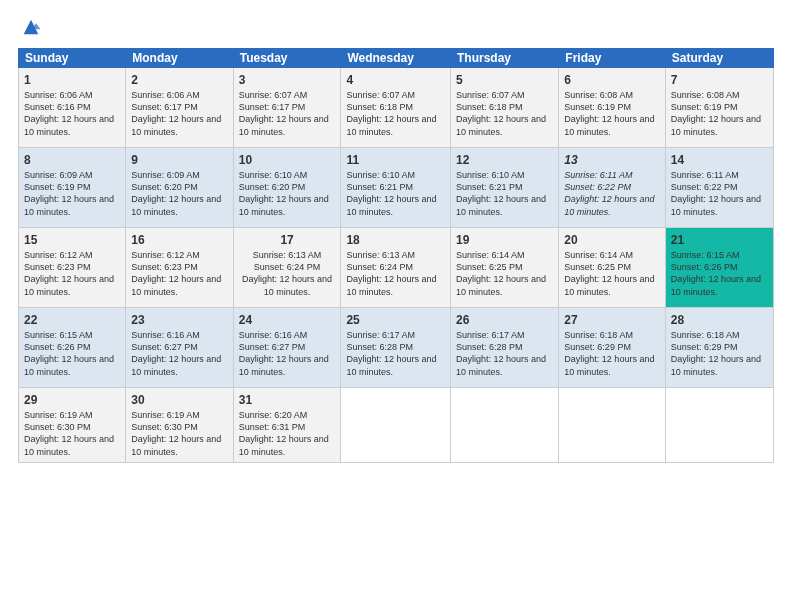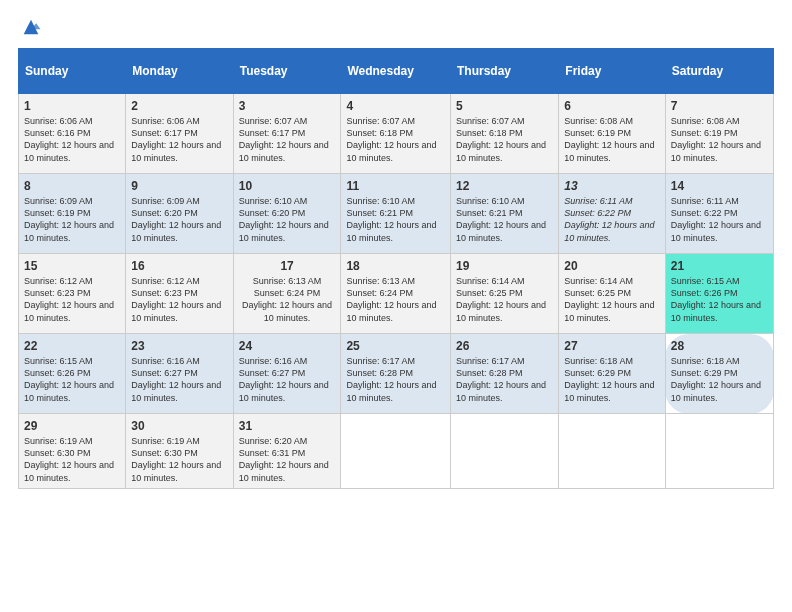--- a/index.html
+++ b/index.html
@@ -56,21 +56,21 @@
     }
     .calendar {
       width: 100%;
       border-collapse: collapse;
       font-size: 9.5px;
     }
     .calendar th {
       background-color: #2a6dc0;
       color: #fff;
       text-align: left;
-      padding: 15px 6px;
+      padding: 2px 6px;
       font-size: 12px;
       font-weight: bold;
       border: 1px solid #2a6dc0;
     }
     .calendar td {
       vertical-align: top;
       padding: 4px 5px;
       border: 1px solid #ccc;
       width: 113px;
       height: 80px;
@@ -150,30 +150,30 @@
           <td style="background: rgb(220, 230, 240); font-style: italic;"><span class="day-num">13</span><span>Sunrise: 6:11 AM</span><br><span>Sunset: 6:22 PM</span><br><span>Daylight: 12 hours and 10 minutes.</span></td>
           <td style="background: rgb(220, 230, 240);"><span class="day-num">14</span><span>Sunrise: 6:11 AM</span><br><span>Sunset: 6:22 PM</span><br><span>Daylight: 12 hours and 10 minutes.</span></td>
         </tr>
         <tr>
           <td style="background: rgb(242, 242, 242);"><span class="day-num">15</span><span>Sunrise: 6:12 AM</span><br><span>Sunset: 6:23 PM</span><br><span>Daylight: 12 hours and 10 minutes.</span></td>
           <td style="background: rgb(242, 242, 242);"><span class="day-num">16</span><span>Sunrise: 6:12 AM</span><br><span>Sunset: 6:23 PM</span><br><span>Daylight: 12 hours and 10 minutes.</span></td>
           <td style="background: rgb(242, 242, 242); text-align: center;"><span class="day-num">17</span><span>Sunrise: 6:13 AM</span><br><span>Sunset: 6:24 PM</span><br><span>Daylight: 12 hours and 10 minutes.</span></td>
           <td style="background: rgb(242, 242, 242);"><span class="day-num">18</span><span>Sunrise: 6:13 AM</span><br><span>Sunset: 6:24 PM</span><br><span>Daylight: 12 hours and 10 minutes.</span></td>
           <td style="background: rgb(242, 242, 242);"><span class="day-num">19</span><span>Sunrise: 6:14 AM</span><br><span>Sunset: 6:25 PM</span><br><span>Daylight: 12 hours and 10 minutes.</span></td>
           <td style="background: rgb(242, 242, 242);"><span class="day-num">20</span><span>Sunrise: 6:14 AM</span><br><span>Sunset: 6:25 PM</span><br><span>Daylight: 12 hours and 10 minutes.</span></td>
-          <td style="background: #5eead4;"><span class="day-num">21</span><span>Sunrise: 6:15 AM</span><br><span>Sunset: 6:26 PM</span><br><span>Daylight: 12 hours and 10 minutes.</span></td>
+          <td style="background: #14b8a6;"><span class="day-num">21</span><span>Sunrise: 6:15 AM</span><br><span>Sunset: 6:26 PM</span><br><span>Daylight: 12 hours and 10 minutes.</span></td>
         </tr>
         <tr>
           <td style="background: rgb(220, 230, 240);"><span class="day-num">22</span><span>Sunrise: 6:15 AM</span><br><span>Sunset: 6:26 PM</span><br><span>Daylight: 12 hours and 10 minutes.</span></td>
           <td style="background: rgb(220, 230, 240);"><span class="day-num">23</span><span>Sunrise: 6:16 AM</span><br><span>Sunset: 6:27 PM</span><br><span>Daylight: 12 hours and 10 minutes.</span></td>
           <td style="background: rgb(220, 230, 240);"><span class="day-num">24</span><span>Sunrise: 6:16 AM</span><br><span>Sunset: 6:27 PM</span><br><span>Daylight: 12 hours and 10 minutes.</span></td>
           <td style="background: rgb(220, 230, 240);"><span class="day-num">25</span><span>Sunrise: 6:17 AM</span><br><span>Sunset: 6:28 PM</span><br><span>Daylight: 12 hours and 10 minutes.</span></td>
           <td style="background: rgb(220, 230, 240);"><span class="day-num">26</span><span>Sunrise: 6:17 AM</span><br><span>Sunset: 6:28 PM</span><br><span>Daylight: 12 hours and 10 minutes.</span></td>
           <td style="background: rgb(220, 230, 240);"><span class="day-num">27</span><span>Sunrise: 6:18 AM</span><br><span>Sunset: 6:29 PM</span><br><span>Daylight: 12 hours and 10 minutes.</span></td>
-          <td style="background: rgb(220, 230, 240); border-radius: 24px;"><span class="day-num">28</span><span>Sunrise: 6:18 AM</span><br><span>Sunset: 6:29 PM</span><br><span>Daylight: 12 hours and 10 minutes.</span></td>
+          <td style="background: rgb(220, 230, 240);"><span class="day-num">28</span><span>Sunrise: 6:18 AM</span><br><span>Sunset: 6:29 PM</span><br><span>Daylight: 12 hours and 10 minutes.</span></td>
         </tr>
         <tr class="last-row">
           <td style="background: rgb(242, 242, 242);"><span class="day-num">29</span><span>Sunrise: 6:19 AM</span><br><span>Sunset: 6:30 PM</span><br><span>Daylight: 12 hours and 10 minutes.</span></td>
           <td style="background: rgb(242, 242, 242);"><span class="day-num">30</span><span>Sunrise: 6:19 AM</span><br><span>Sunset: 6:30 PM</span><br><span>Daylight: 12 hours and 10 minutes.</span></td>
           <td style="background: rgb(242, 242, 242);"><span class="day-num">31</span><span>Sunrise: 6:20 AM</span><br><span>Sunset: 6:31 PM</span><br><span>Daylight: 12 hours and 10 minutes.</span></td>
           <td class="empty" style="background: rgb(255, 255, 255);"></td>
           <td class="empty" style="background: rgb(255, 255, 255);"></td>
           <td class="empty" style="background: rgb(255, 255, 255);"></td>
           <td class="empty" style="background: rgb(255, 255, 255);"></td>
         </tr>

